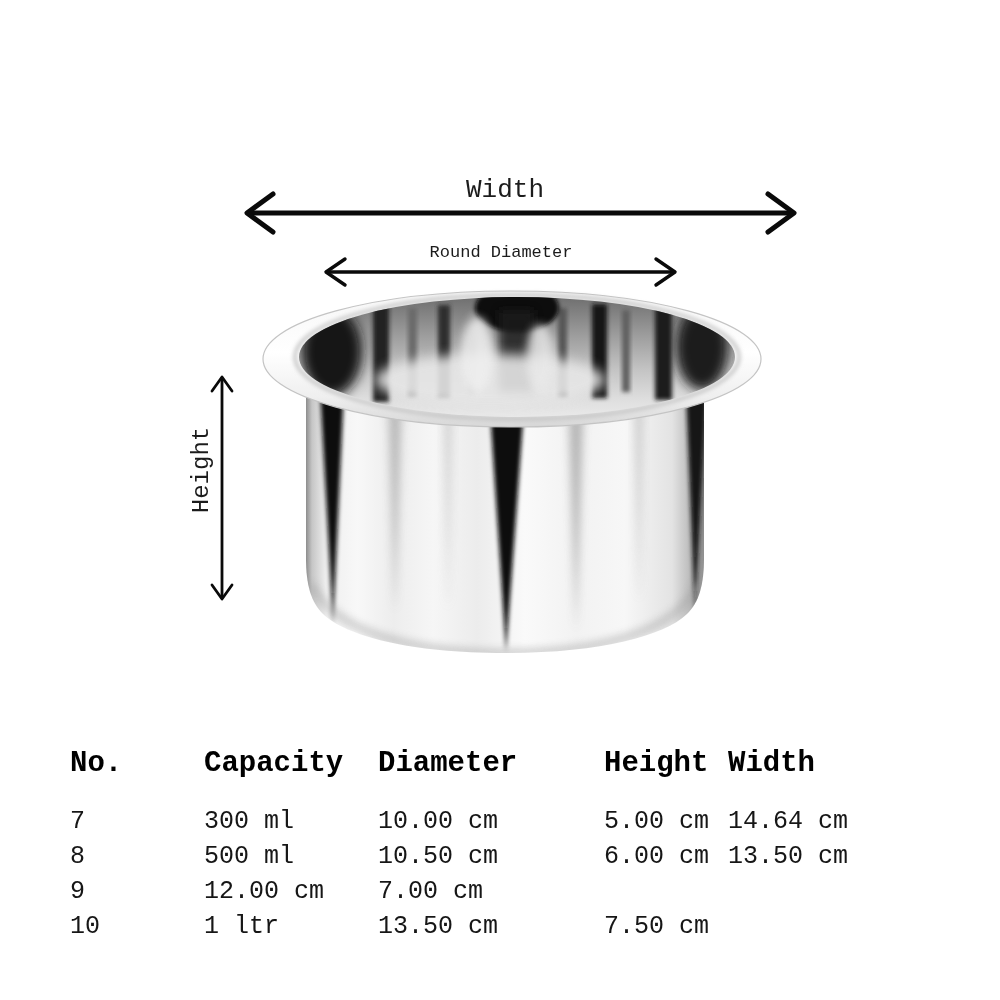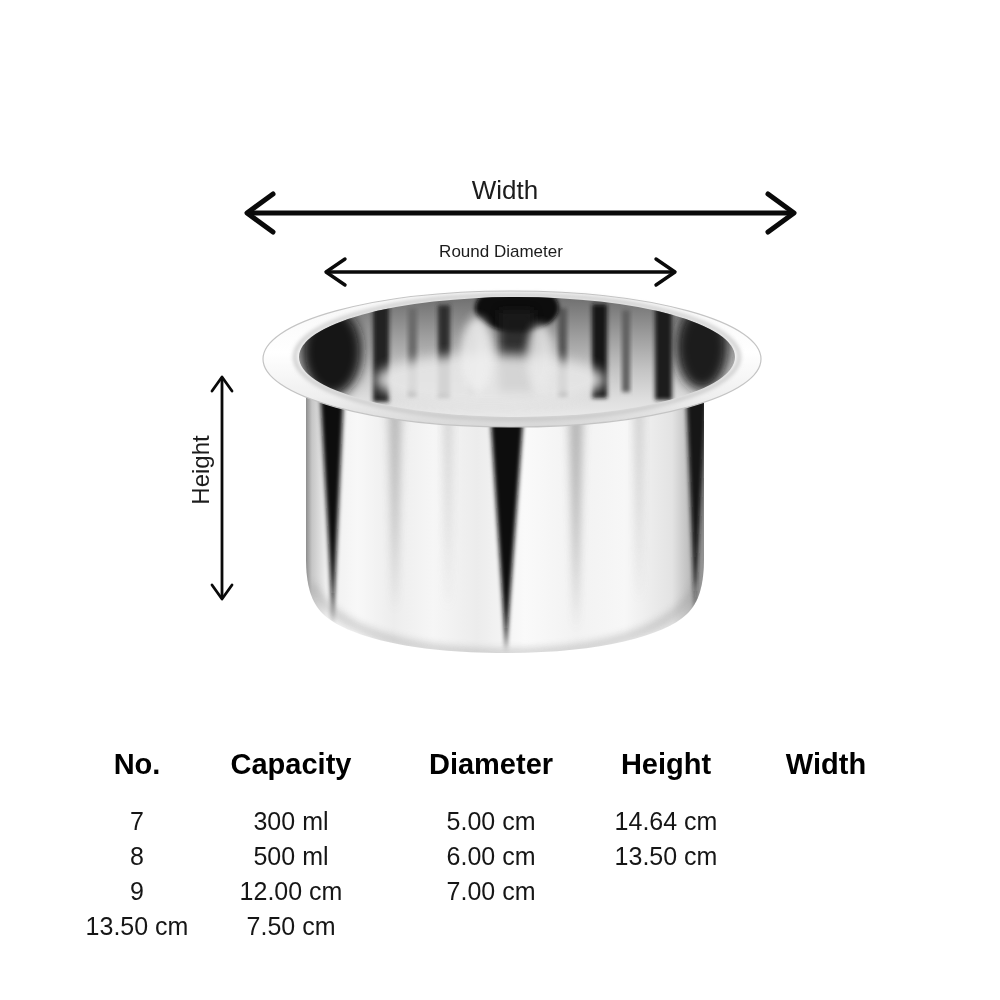--- a/index.html
+++ b/index.html
@@ -1,40 +1,39 @@
 <!DOCTYPE html>
 <html><head>
 <meta charset="utf-8">
 <style>
   html,body{margin:0;padding:0;background:#ffffff;}
   .canvas{
     position:relative;
     width:1000px;height:1000px;
     background:#ffffff;
     overflow:hidden;
-    font-family:Liberation Sans, sans-serif;
+    font-family:Liberation Mono, monospace;
     color:#1a1a1a;
   }
   .overlay{position:absolute;left:0;top:0;width:1000px;height:1000px;}
   .dim-label{
     position:absolute;
     transform:translate(-50%,-50%);
     white-space:nowrap;
     color:#1c1c1c;
   }
   .dim-label.width{left:505px;top:190px;font-size:26px;}
   .dim-label.rdiam{left:501px;top:252px;font-size:17px;}
   .dim-label.height{left:201px;top:470px;font-size:24px;transform:translate(-50%,-50%) rotate(-90deg);}
   .pot{position:absolute;left:240px;top:280px;width:540px;height:400px;}
 
   .size-table{position:absolute;left:70px;top:744px;width:854px;}
   .t-row{
     display:grid;
     grid-template-columns:134px 174px 226px 124px 196px;
-    text-align:center;
   }
   .t-row.head{
     font-weight:bold;
     font-size:29px;
     line-height:40px;
     color:#000000;
     margin-bottom:20px;
   }
   .t-row.body{
     font-size:25px;
@@ -156,33 +155,37 @@
     <div class="t-row head">
       <div class="t-cell">No.</div>
       <div class="t-cell">Capacity</div>
       <div class="t-cell">Diameter</div>
       <div class="t-cell">Height</div>
       <div class="t-cell">Width</div>
     </div>
     <div class="t-row body">
       <div class="t-cell">7</div>
       <div class="t-cell">300 ml</div>
+      <div class="t-cell">10.00 cm</div>
       <div class="t-cell">5.00 cm</div>
       <div class="t-cell">14.64 cm</div>
     </div>
     <div class="t-row body">
       <div class="t-cell">8</div>
       <div class="t-cell">500 ml</div>
+      <div class="t-cell">10.50 cm</div>
       <div class="t-cell">6.00 cm</div>
       <div class="t-cell">13.50 cm</div>
     </div>
     <div class="t-row body">
       <div class="t-cell">9</div>
       <div class="t-cell">12.00 cm</div>
       <div class="t-cell">7.00 cm</div>
     </div>
     <div class="t-row body">
+      <div class="t-cell">10</div>
+      <div class="t-cell">1 ltr</div>
       <div class="t-cell">13.50 cm</div>
       <div class="t-cell">7.50 cm</div>
     </div>
   </div>
 
 </div>
 
 </body></html>

